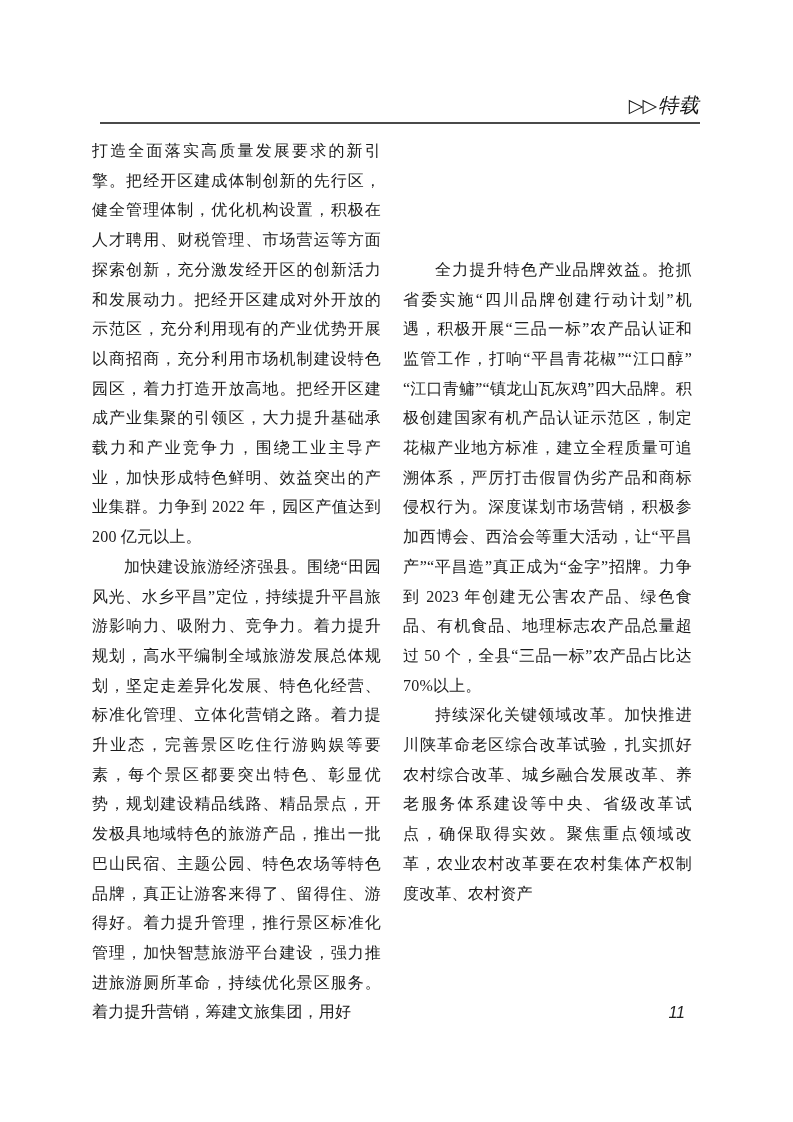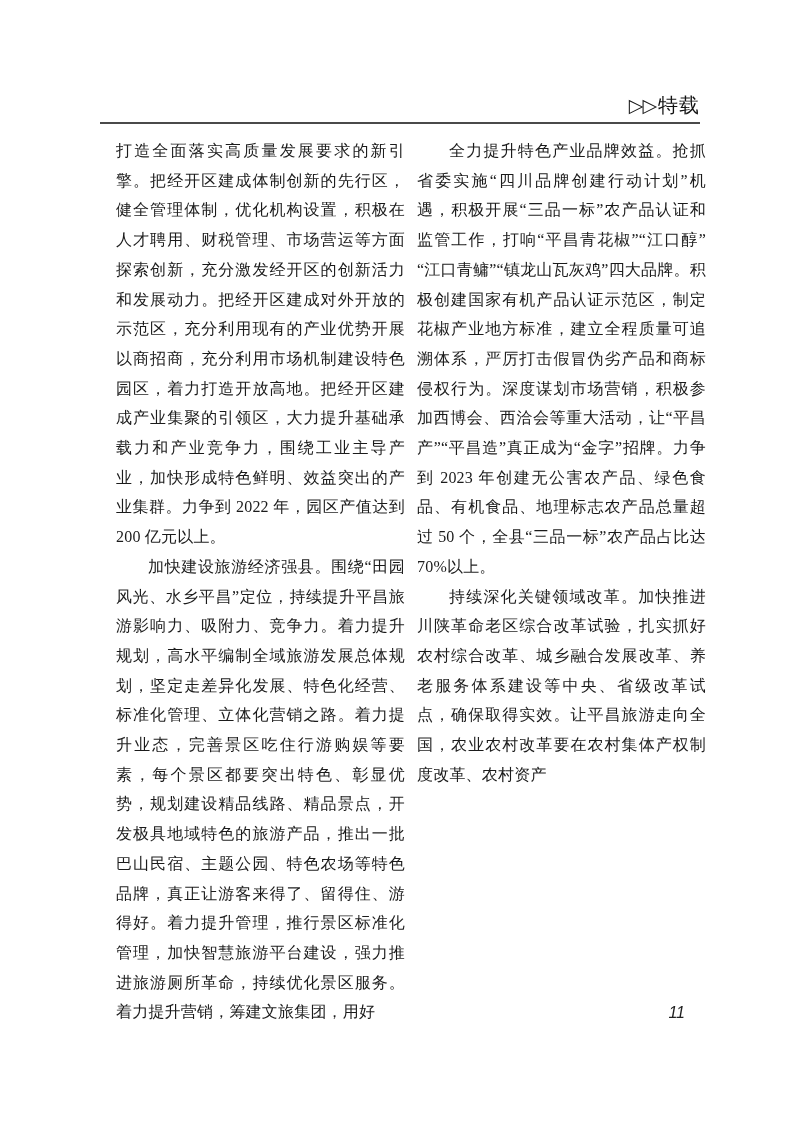--- a/index.html
+++ b/index.html
@@ -19,42 +19,44 @@
   }
   
   .page-header {
     position: absolute;
     left: 100px;
     width: 600px;
     top: 94px;
     text-align: right;
     border-bottom: 2px solid #4a4a4a;
     padding-bottom: 5px;
+    font-style: italic;
   }
   .header-title-wrap {
     font-size: 20px;
     line-height: 22px;
     letter-spacing: 1px;
     color: #111111;
     font-family: "Liberation Sans", "DejaVu Sans", sans-serif;
   }
   .triangle-marks {
     font-size: 19px;
     color: #111111;
     letter-spacing: -1px;
     margin-right: 2px;
   }
   
   .article-body {
     position: absolute;
-    left: 116px;
+    left: 92px;
     top: 136px;
     width: 600px;
     display: flex;
-    gap: 12px;
+    gap: 22px;
+    align-items: center;
   }
   .text-column {
     width: 289px;
     font-size: 16px;
     line-height: 29.7px;
     letter-spacing: 0.2px;
     text-align: justify;
     text-justify: inter-ideograph;
     color: #1b1b1b;
   }
@@ -87,19 +89,19 @@
     </span>
   </div>
 
   <div class="article-body">
     <div class="text-column">
         <p class="para">打造全面落实高质量发展要求的新引擎。把经开区建成体制创新的先行区，健全管理体制，优化机构设置，积极在人才聘用、财税管理、市场营运等方面探索创新，充分激发经开区的创新活力和发展动力。把经开区建成对外开放的示范区，充分利用现有的产业优势开展以商招商，充分利用市场机制建设特色园区，着力打造开放高地。把经开区建成产业集聚的引领区，大力提升基础承载力和产业竞争力，围绕工业主导产业，加快形成特色鲜明、效益突出的产业集群。力争到 2022 年，园区产值达到 200 亿元以上。</p>
         <p class="para indent">加快建设旅游经济强县。围绕“田园风光、水乡平昌”定位，持续提升平昌旅游影响力、吸附力、竞争力。着力提升规划，高水平编制全域旅游发展总体规划，坚定走差异化发展、特色化经营、标准化管理、立体化营销之路。着力提升业态，完善景区吃住行游购娱等要素，每个景区都要突出特色、彰显优势，规划建设精品线路、精品景点，开发极具地域特色的旅游产品，推出一批巴山民宿、主题公园、特色农场等特色品牌，真正让游客来得了、留得住、游得好。着力提升管理，推行景区标准化管理，加快智慧旅游平台建设，强力推进旅游厕所革命，持续优化景区服务。着力提升营销，筹建文旅集团，用好</p>
       </div>
     <div class="text-column">
         <p class="para indent">全力提升特色产业品牌效益。抢抓省委实施“四川品牌创建行动计划”机遇，积极开展“三品一标”农产品认证和监管工作，打响“平昌青花椒”“江口醇”“江口青鳙”“镇龙山瓦灰鸡”四大品牌。积极创建国家有机产品认证示范区，制定花椒产业地方标准，建立全程质量可追溯体系，严厉打击假冒伪劣产品和商标侵权行为。深度谋划市场营销，积极参加西博会、西洽会等重大活动，让“平昌产”“平昌造”真正成为“金字”招牌。力争到 2023 年创建无公害农产品、绿色食品、有机食品、地理标志农产品总量超过 50 个，全县“三品一标”农产品占比达 70%以上。</p>
-        <p class="para indent">持续深化关键领域改革。加快推进川陕革命老区综合改革试验，扎实抓好农村综合改革、城乡融合发展改革、养老服务体系建设等中央、省级改革试点，确保取得实效。让平昌旅游走向全国，农业农村改革要在农村集体产权制度改革、农村资产</p>
+        <p class="para indent">持续深化关键领域改革。加快推进川陕革命老区综合改革试验，扎实抓好农村综合改革、城乡融合发展改革、养老服务体系建设等中央、省级改革试点，确保取得实效。聚焦重点领域改革，农业农村改革要在农村集体产权制度改革、农村资产</p>
       </div>
   </div>
 
   <div class="page-number">11</div>
 
 </div>
 
 </body></html>

